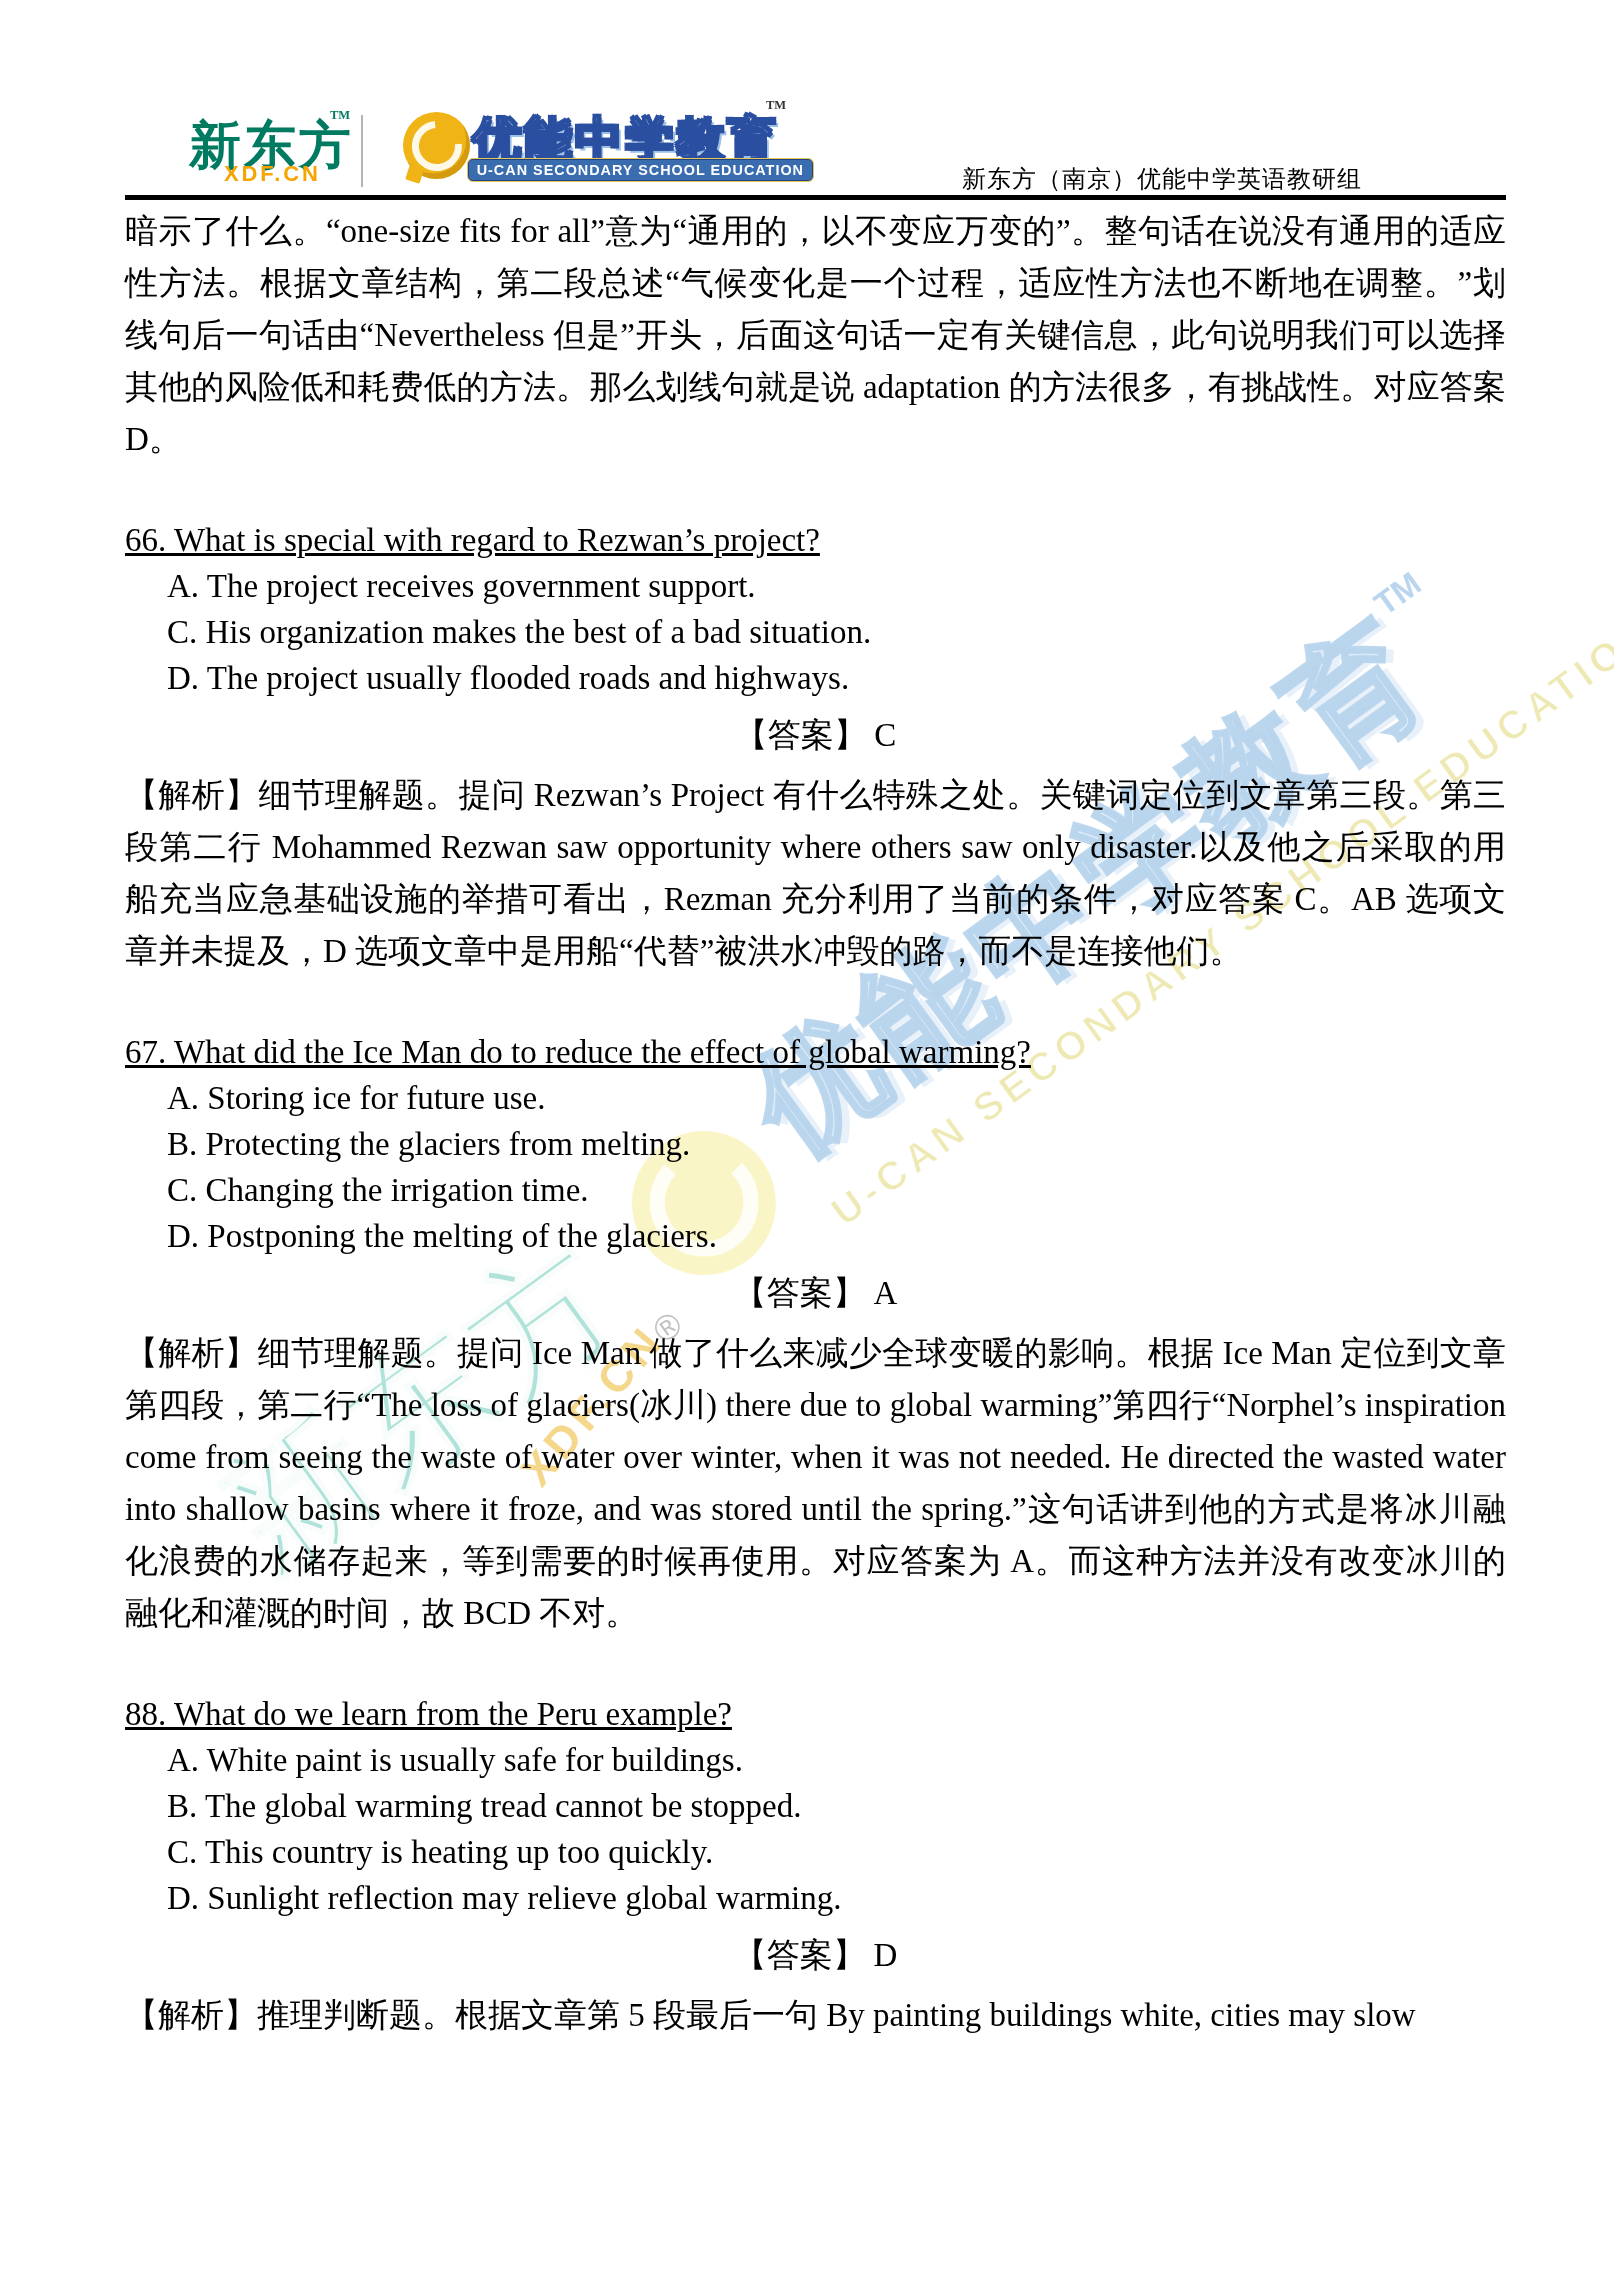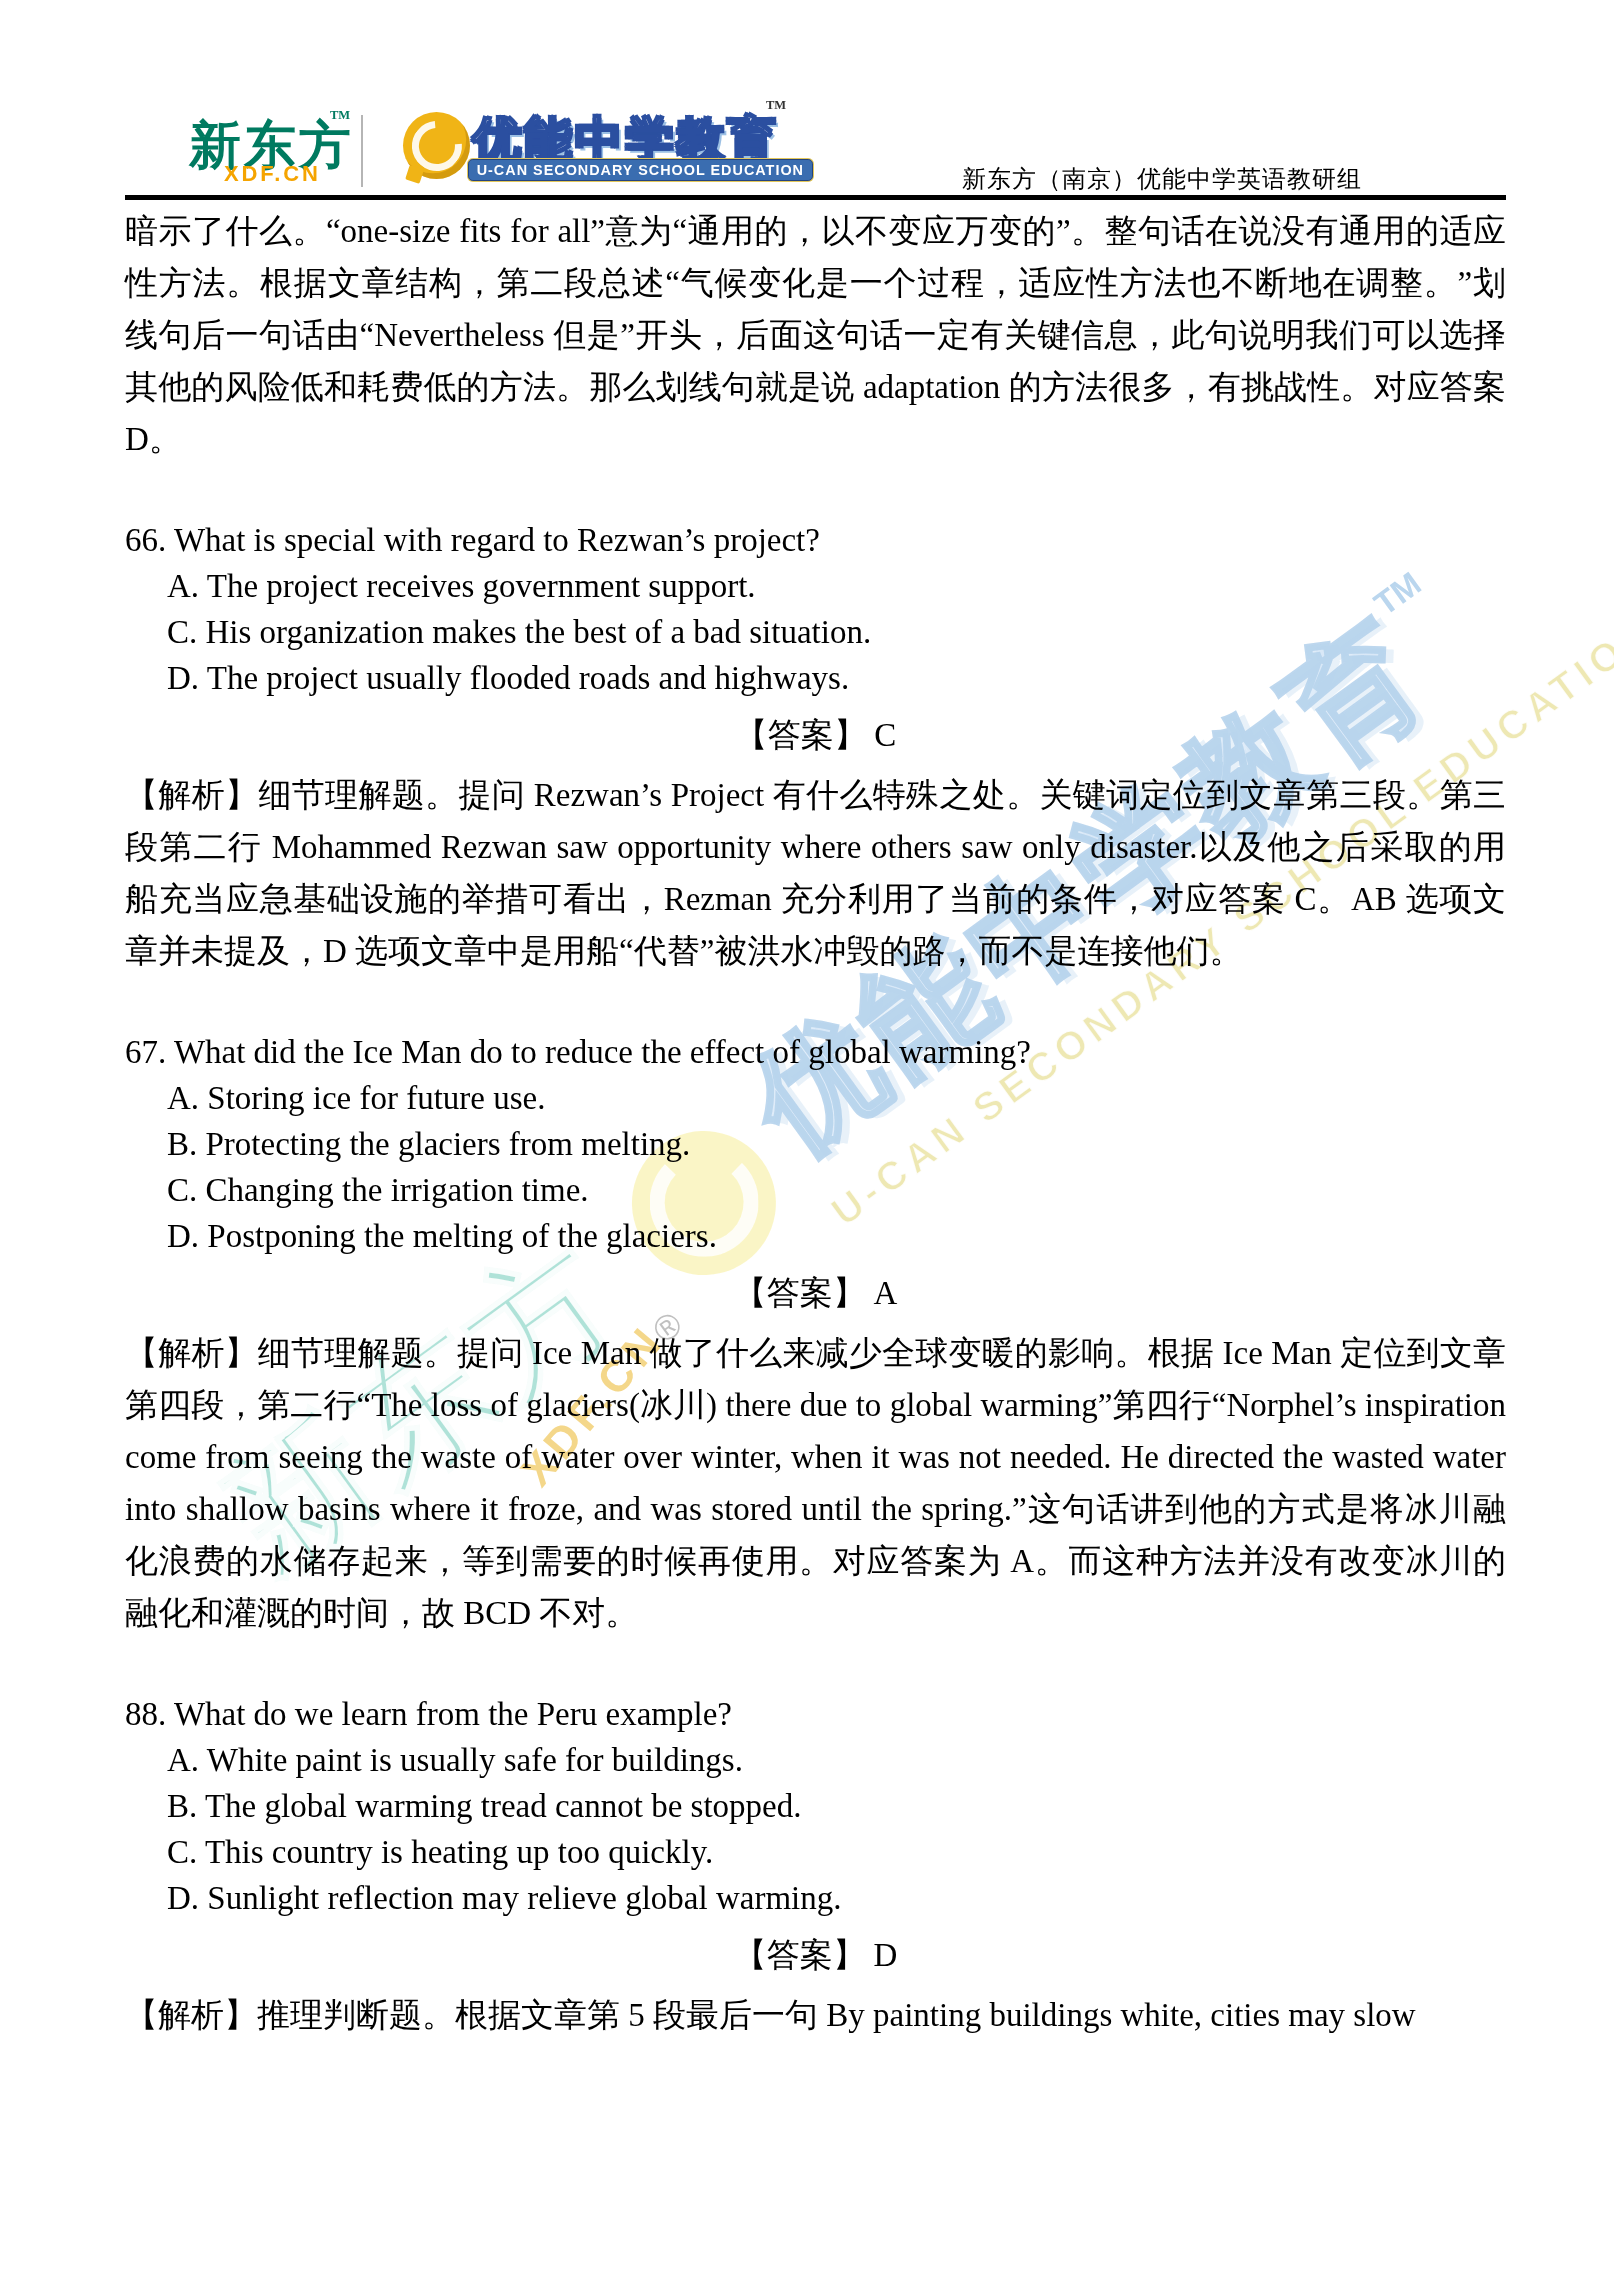--- a/index.html
+++ b/index.html
@@ -96,21 +96,21 @@
   .header-right{
     position:absolute;right:253px;top:163px;
     font-size:24px;color:#000;letter-spacing:1px;white-space:nowrap;
   }
   .header-rule{position:absolute;left:125px;top:195px;width:1381px;height:4.8px;background:#000;z-index:2;}
 
   
   .main{position:absolute;left:125px;top:205px;width:1381px;z-index:2;font-size:33px;}
   .para{margin:0;text-align:justify;line-height:52px;}
   .qblock{margin-top:52px;}
-  .qline{margin:0;line-height:46px;text-align:left;}
+  .qline{margin:0;line-height:46px;text-align:left;text-decoration:underline;}
   .opt{margin:0;line-height:46px;padding-left:42px;text-align:left;}
   .ansline{margin:8px;line-height:52px;text-align:center;}
   .ans-letter{margin-left:7.7px;}
   .analysis{margin:0;}
 </style>
 </head>
 <body>
 
 <div class="page">
 

